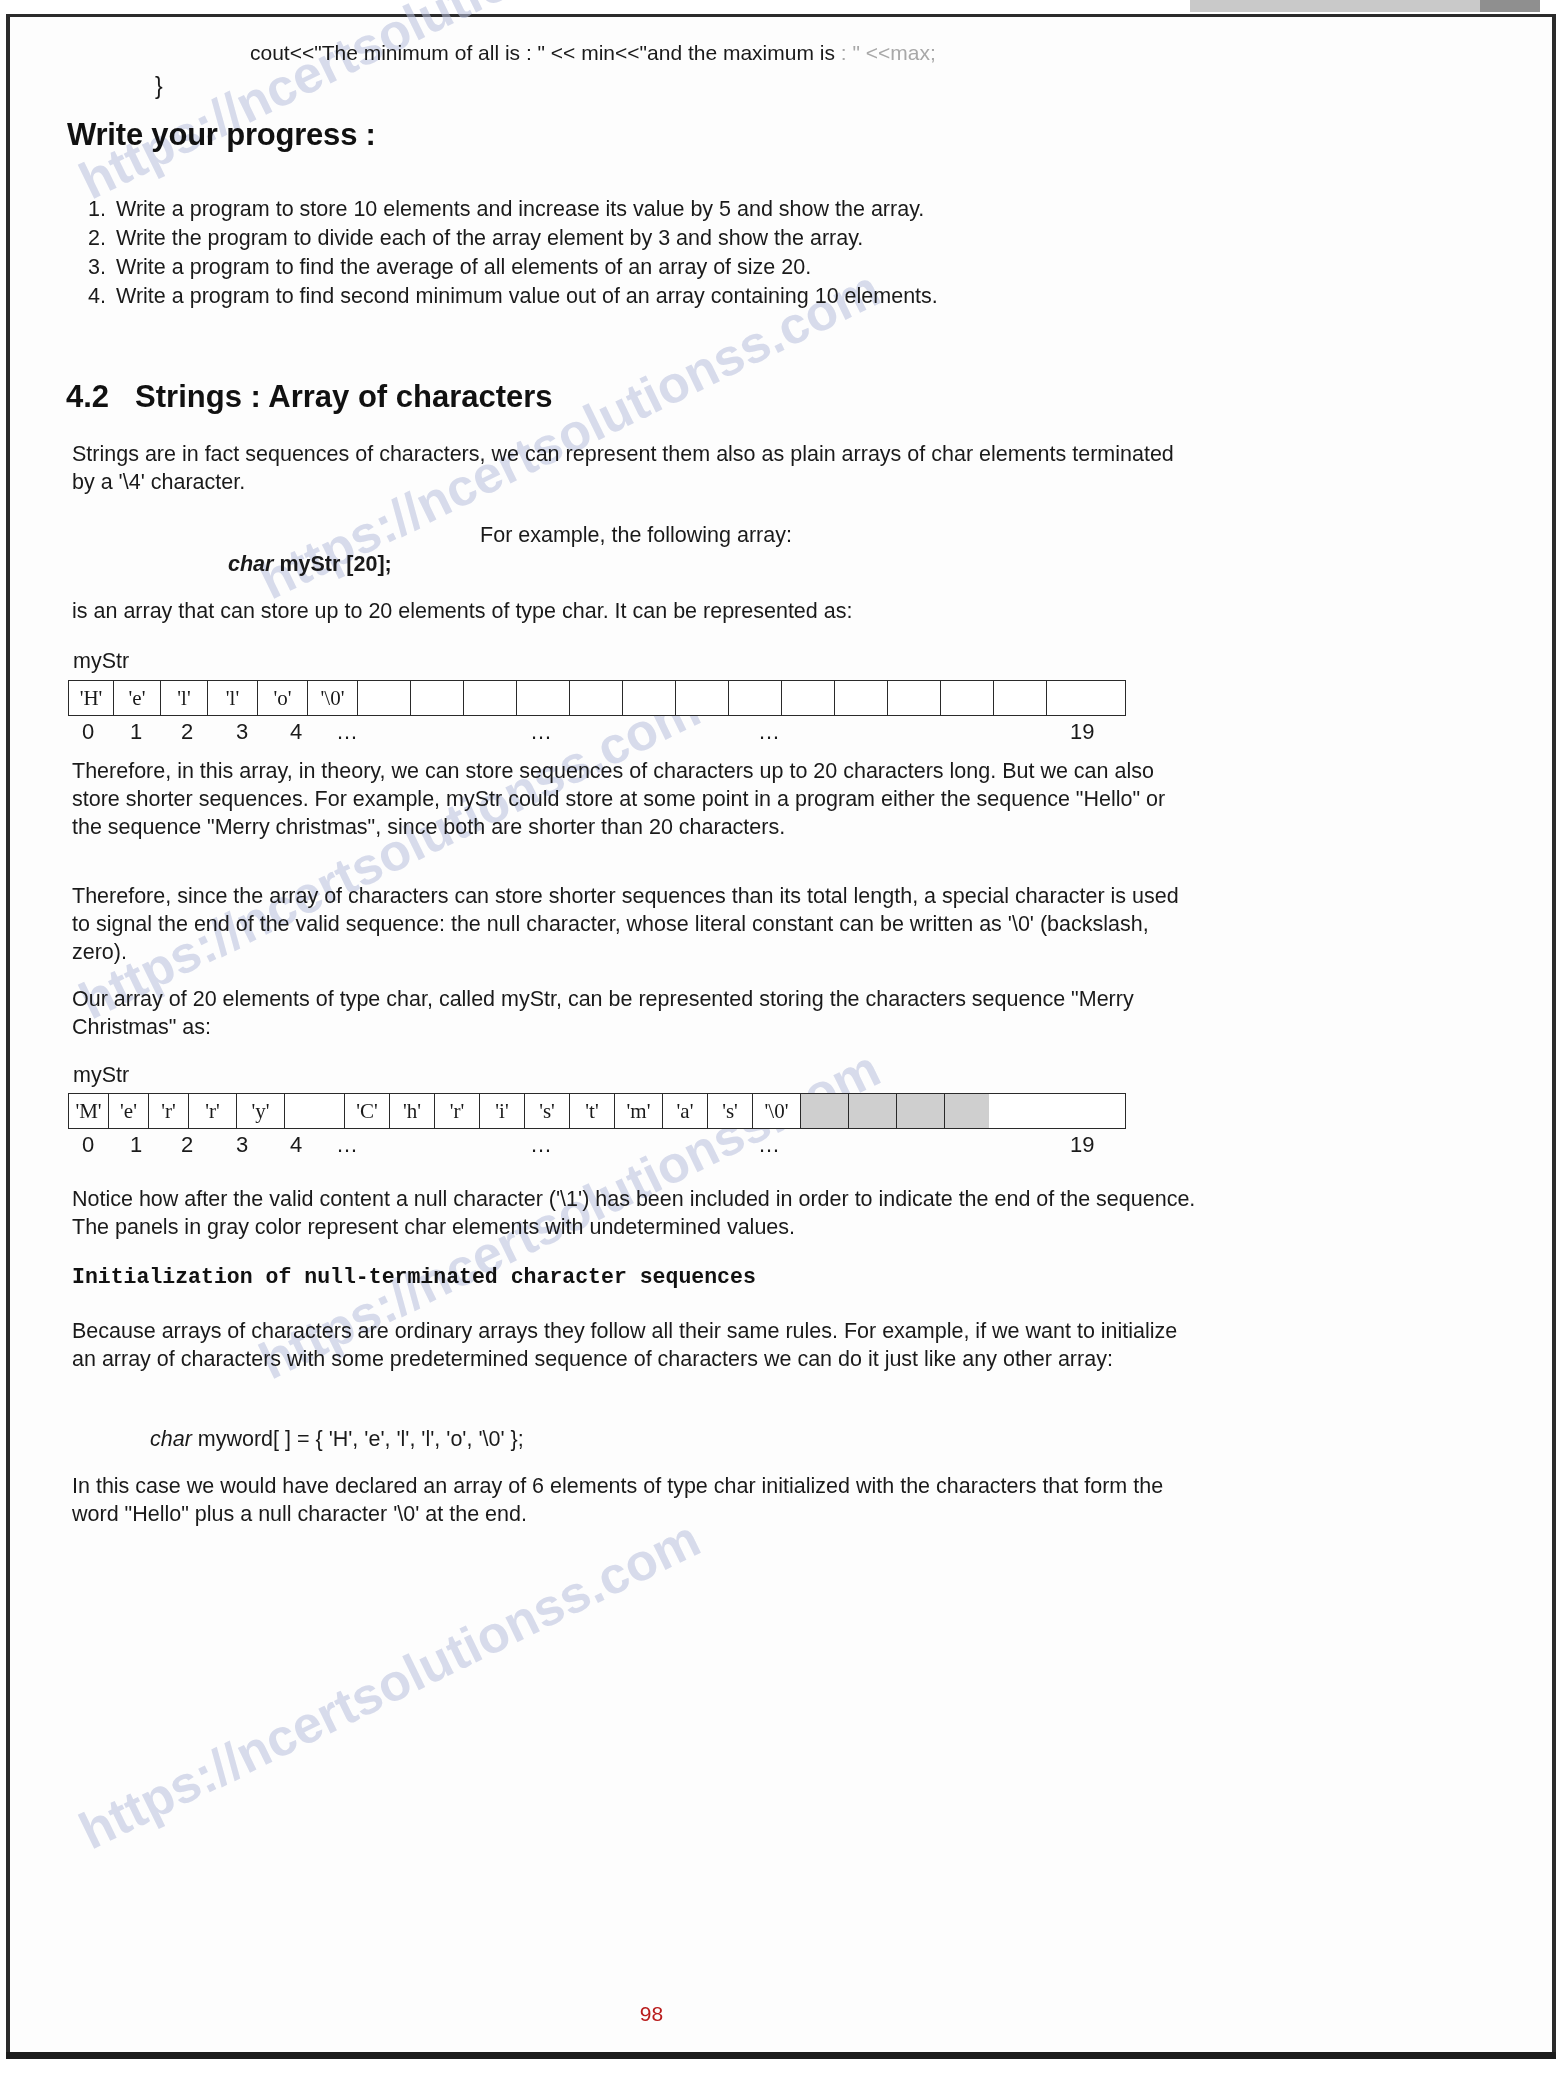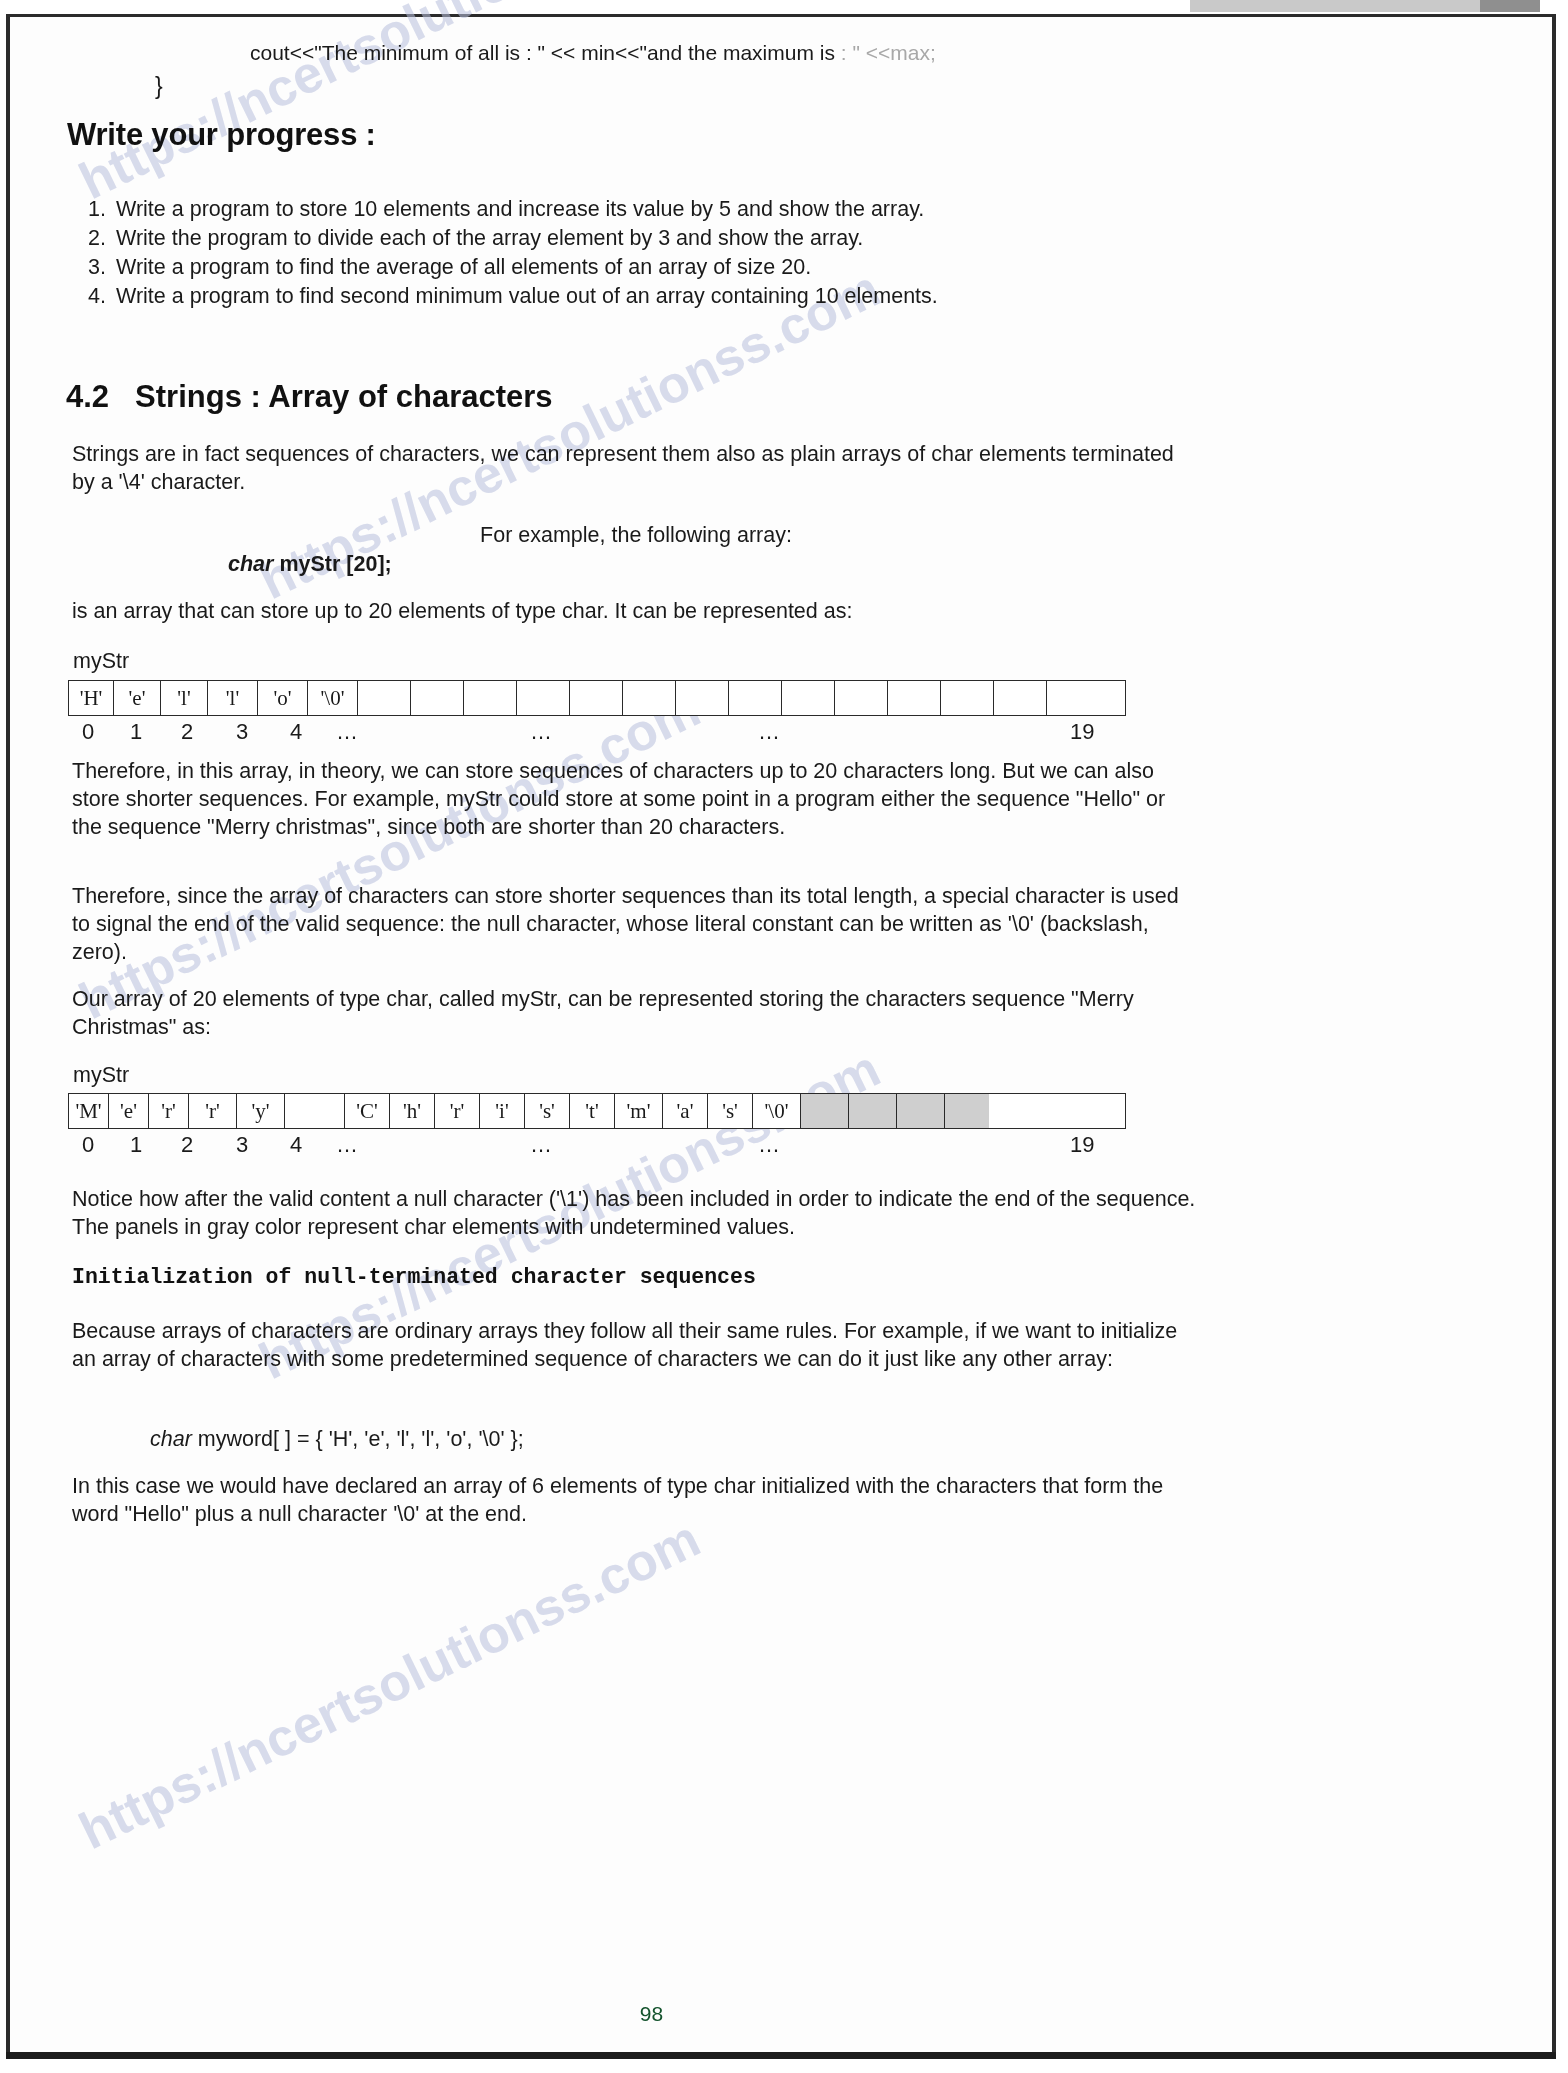--- a/index.html
+++ b/index.html
@@ -214,21 +214,21 @@
     color: #111111;
   }
 
   .page-num {
     position: absolute;
     top: 1985px;
     left: 0;
     width: 1283px;
     text-align: center;
     font-size: 21px;
-    color: #14532d;
+    color: #b91c1c;
   }
 </style>
 </head>
 <body>
 
 <div class="scan-top-strip"></div>
 <div class="scan-top-dark"></div>
 <div class="scan-top-dark2"></div>
 <div class="scan-edge-left"></div>
 <div class="scan-edge-top"></div>

